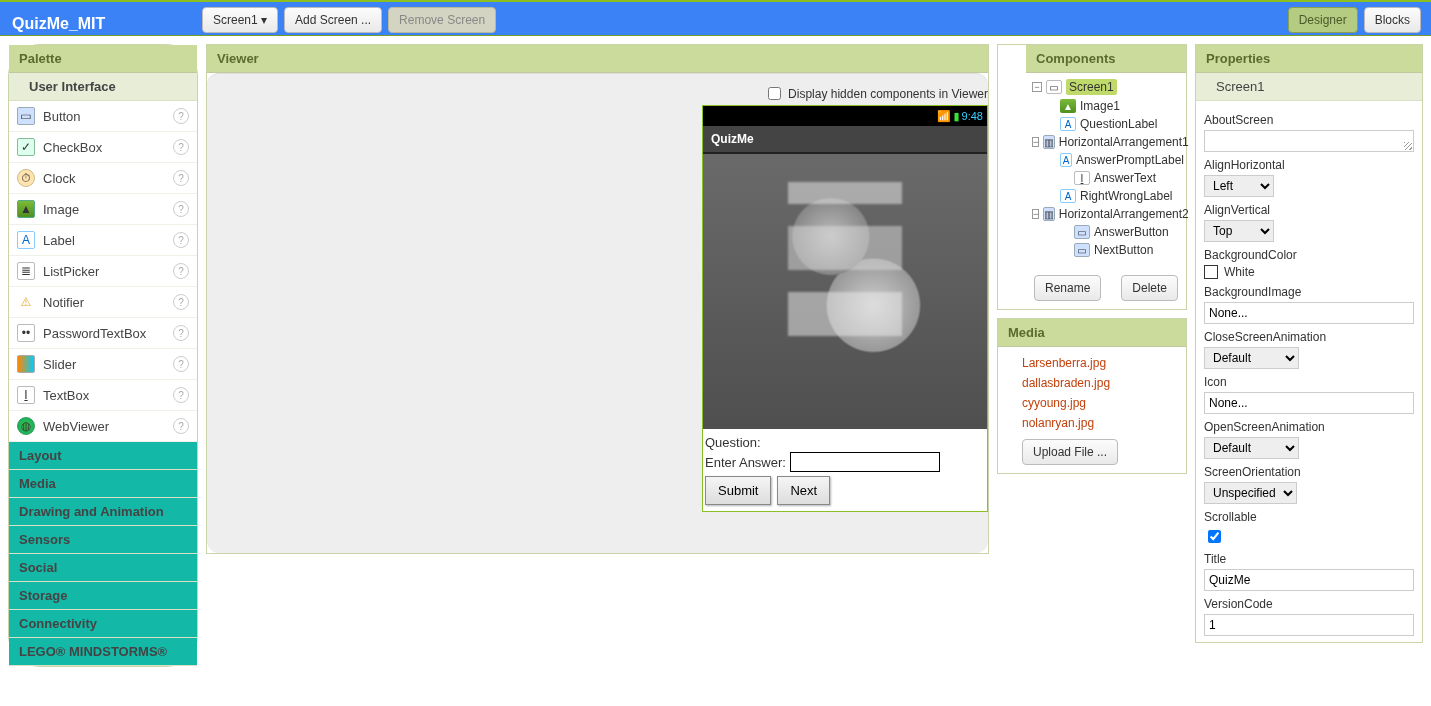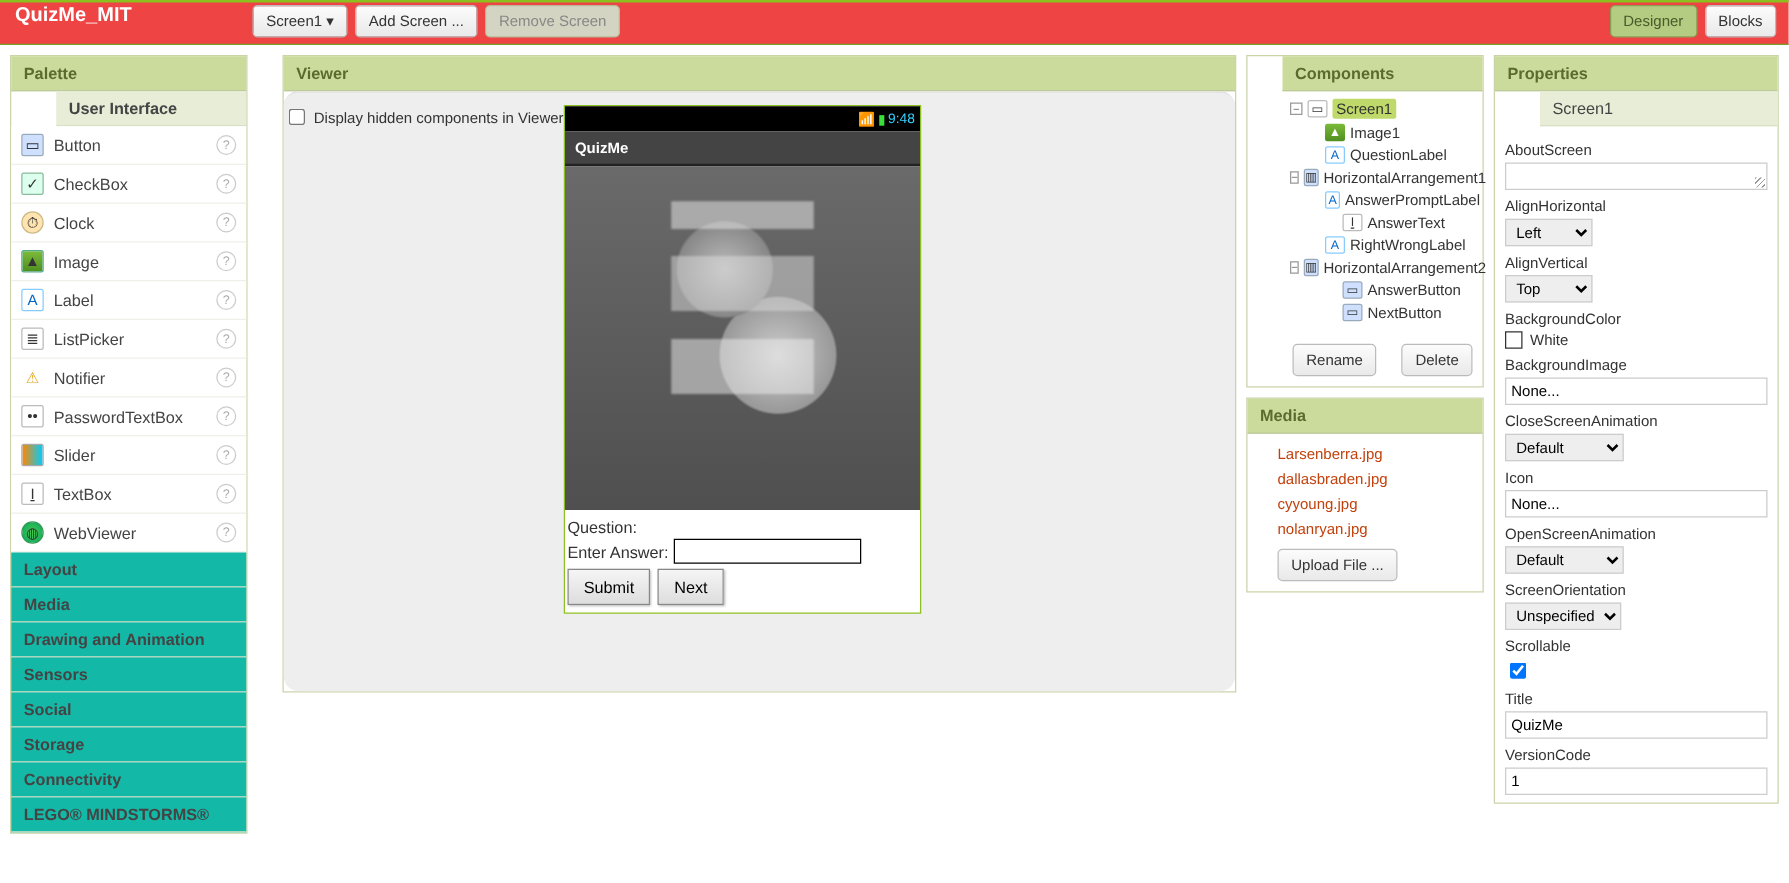--- a/index.html
+++ b/index.html
@@ -1,37 +1,37 @@
 <!DOCTYPE html>
 <html><head>
 <meta charset="utf-8">
 <style>
   * { box-sizing: border-box; }
   body { margin:0; font-family: Arial, Helvetica, sans-serif; font-size:13px; background:#fff; color:#333; }
-  .topbar { background:#ef4444; height:36px; display:flex; align-items:flex-start; padding:2px 6px; border-top:2px solid #8bc01e; border-bottom:1px solid #789f25; }
+  .topbar { background:#3b82f6; height:36px; display:flex; align-items:flex-end; padding:2px 6px; border-top:2px solid #8bc01e; border-bottom:1px solid #789f25; }
   .appname { color:#fff; font-weight:bold; font-size:16px; margin-left:6px; width:190px; }
   .toolbar-group { display:flex; gap:6px; }
   .btn { background:linear-gradient(#fcfcfc,#e9e9e9); border:1px solid #bbb; border-radius:4px; padding:5px 10px; font-size:12px; cursor:pointer; color:#333; }
   .btn.disabled { color:#888; background:#d4d4c2; border-color:#b8b89a; }
   .spacer { flex:1; }
   .right-btns { display:flex; gap:6px; margin-right:4px; }
   .btn.dark { background:#b4cb82; color:#4a5a2a; border-color:#8aa050;margin-left:48px; }
   .layer { display:flex; gap:8px; padding:8px; background:#fff; align-items:flex-start; }
   .panel { border:1px solid #cad4a9; background:#fff; }
   .panel-header { background:#cbdb9b; color:#5a6b30; font-weight:bold; padding:6px 10px; border-bottom:1px solid #bec99d; font-size:13px; }
-  .sub-header { background:#e8edd8; font-weight:bold; padding:6px 10px; border-bottom:1px solid #d9e1c5; color:#444;margin-left:36px; }
-  .palette { width:190px; }
+  .sub-header { background:#e8edd8; font-weight:bold; padding:6px 20px; border-bottom:1px solid #d9e1c5; color:#444; }
+  .palette { width:190px;border-radius:32px; }
   .palette-list { background:#fff; }
   .pal-item { display:flex; align-items:center; padding:6px 8px; border-bottom:1px solid #f0f0e8; cursor:grab; }
   .pal-icon { width:18px; height:18px; display:flex; align-items:center; justify-content:center; margin-right:8px; font-size:12px; border-radius:2px; }
   .pal-name { flex:1; color:#444; }
   .pal-help { width:16px; height:16px; border:1px solid #ccc; border-radius:50%; font-size:10px; color:#aaa; display:flex; align-items:center; justify-content:center; }
   .cat { background:#14b8a6; font-weight:bold; padding:6px 10px; border-bottom:1px solid #d9e1c5; color:#444; cursor:pointer; }
-  .viewer { flex:1; min-width:500px;margin-left:20px; }
-  .viewer-body { background:#eee; min-height:480px; display:flex; align-items:flex-start; padding:10px 0 30px 0; border-top:1px solid #ddd;border-radius:12px; }
+  .viewer { flex:1; min-width:500px; }
+  .viewer-body { background:#eee; min-height:480px; display:flex; flex-direction:column; align-items:flex-end; padding:10px 0 30px 0; border-top:1px solid #ddd;border-radius:12px; }
   .hidden-check { display:flex; align-items:center; gap:4px; font-size:12px; color:#333; margin-bottom:2px; }
   .phone { width:286px; border:1px solid #8bc01e; background:#fff; }
   .statusbar { background:#000; height:20px; color:#33d0ff; font-size:11px; display:flex; align-items:center; justify-content:flex-end; padding:0 4px; gap:2px; }
   .titlebar { background:#444; color:#fff; font-size:12px; font-weight:bold; padding:6px 8px; border-bottom:2px solid #222; }
   .phone-img { width:100%; height:275px; display:flex; align-items:flex-end; justify-content:center;
     background:
       radial-gradient(circle at 45% 30%, #bbb 0, #888 15%, transparent 16%),
       radial-gradient(circle at 60% 55%, #ccc 0, #999 20%, transparent 21%),
       linear-gradient(#6a6a6a,#4f4f4f);
     position:relative; overflow:hidden;

